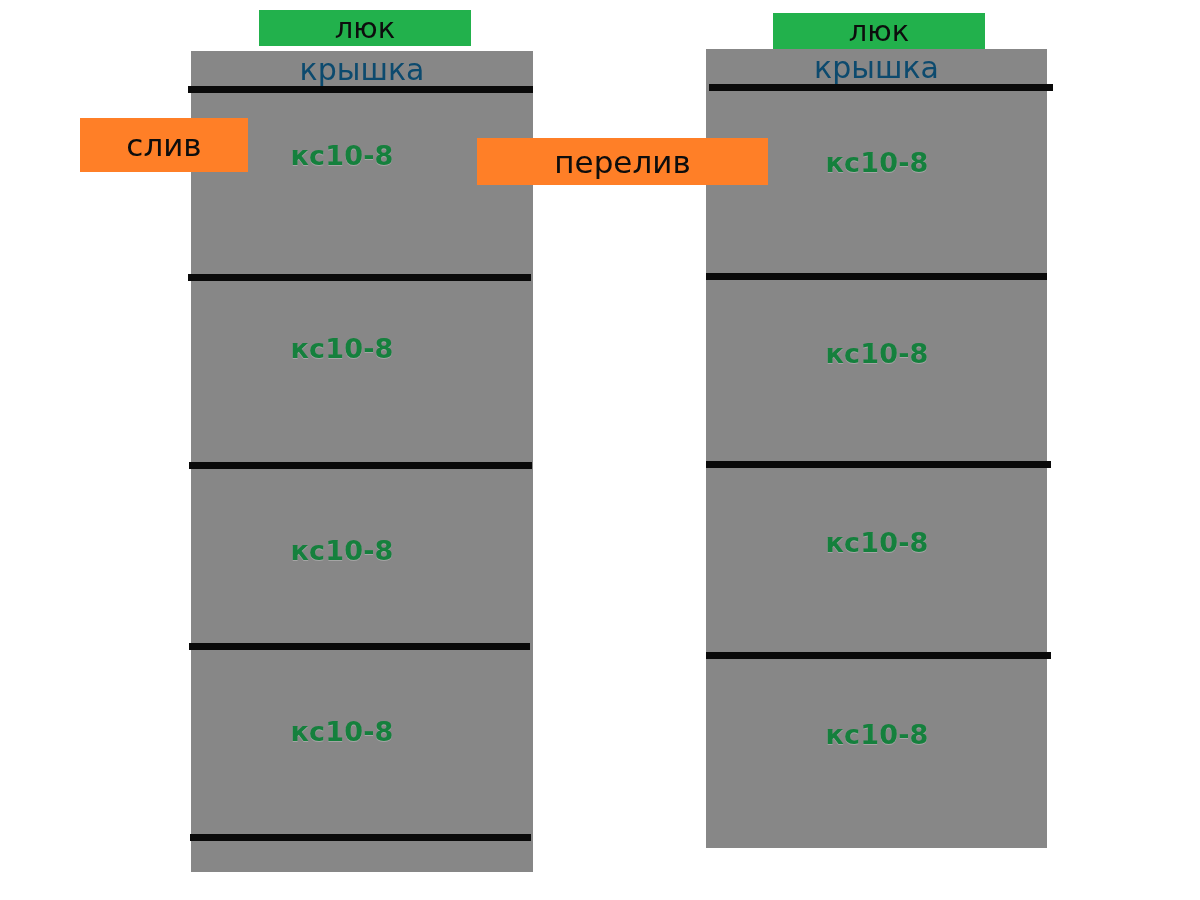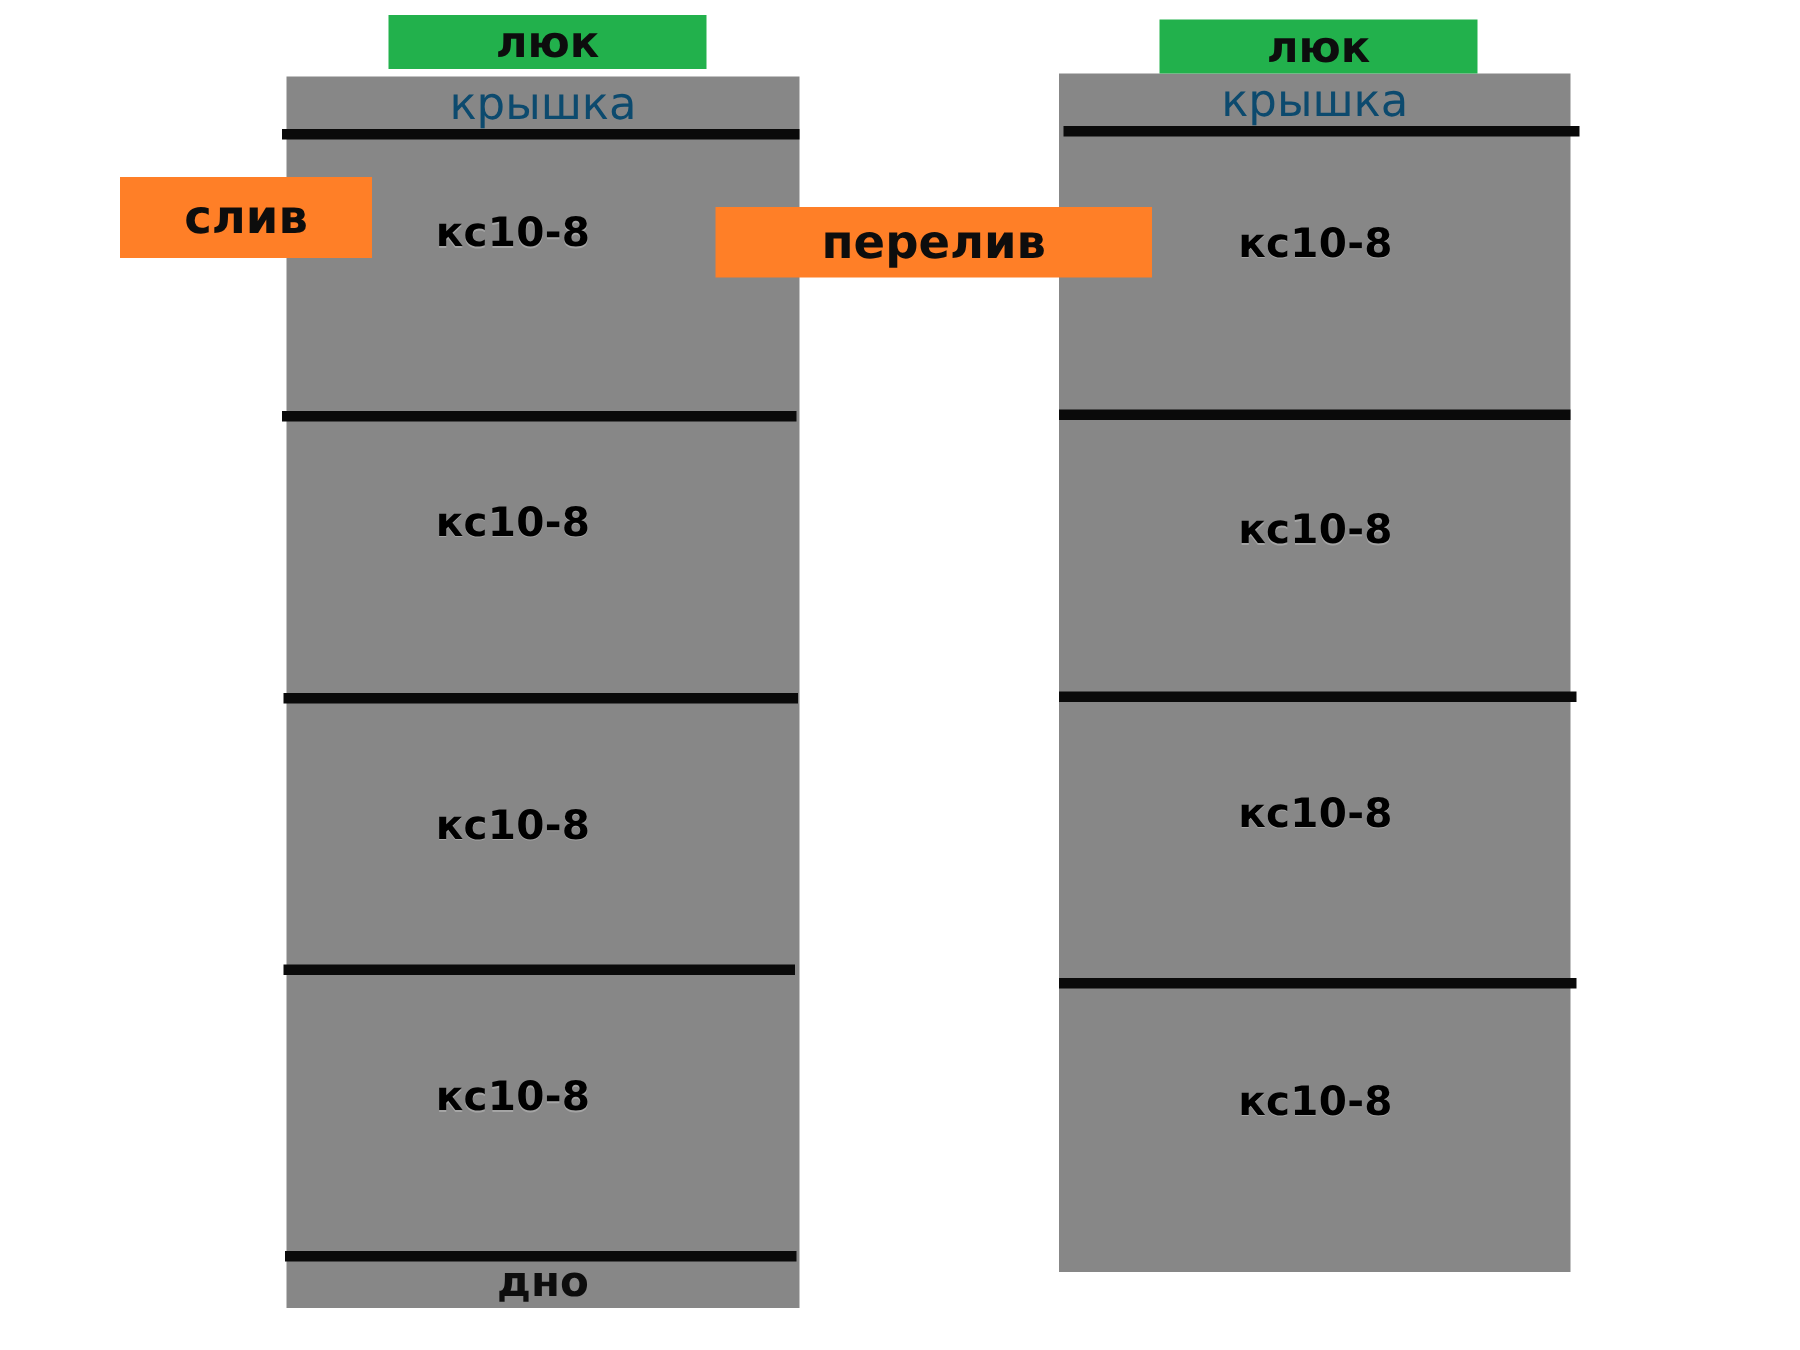--- a/index.html
+++ b/index.html
@@ -20,21 +20,21 @@
   .tank {
     position: absolute;
     background: #878787;
     box-sizing: border-box;
   }
 
   
   .ring-label {
     position: absolute;
     text-align: center;
-    color: #000000;
+    color: #15803d;
     font-weight: 700;
     font-size: 27px;
     letter-spacing: 0.2px;
     white-space: nowrap;
     text-shadow: 0 1px 0 rgba(255,255,255,0.25);
   }
   .cap-label {
     position: absolute;
     text-align: center;
     color: #0c4a6e;
@@ -57,21 +57,21 @@
     background: #0a0a0a;
     height: 7px;
   }
 
   
   .callout {
     position: absolute;
     display: flex;
     align-items: center;
     justify-content: center;
-    font-weight: 700;
+    font-weight: 400;
     color: #0d0d0d;
     white-space: nowrap;
   }
   .callout-hatch {
     background: #22b14c;
     font-size: 29px;
   }
   .callout-pipe {
     background: #ff7f27;
     font-size: 31px;
@@ -94,21 +94,20 @@
     <span>люк</span>
   </div>
 
   <div class="cap-label" style="left:191px; top:52px; width:342px;">крышка</div>
 
   <div class="ring-label" style="left:191px; top:140px; width:302px;">кс10-8</div>
   <div class="ring-label" style="left:191px; top:333px; width:302px;">кс10-8</div>
   <div class="ring-label" style="left:191px; top:535px; width:302px;">кс10-8</div>
   <div class="ring-label" style="left:191px; top:716px; width:302px;">кс10-8</div>
 
-  <div class="bottom-label" style="left:191px; top:838px; width:342px;">дно</div>
 
   <div class="tank" style="left:706px; top:49px; width:341px; height:799px;"></div>
 
   <div class="seam" style="left:709px; top:84px; width:344px;"></div>
   <div class="seam" style="left:706px; top:273px; width:341px;"></div>
   <div class="seam" style="left:706px; top:461px; width:345px;"></div>
   <div class="seam" style="left:706px; top:652px; width:345px;"></div>
 
   <div class="callout callout-hatch" style="left:773px; top:13px; width:212px; height:36px;">
     <span>люк</span>

